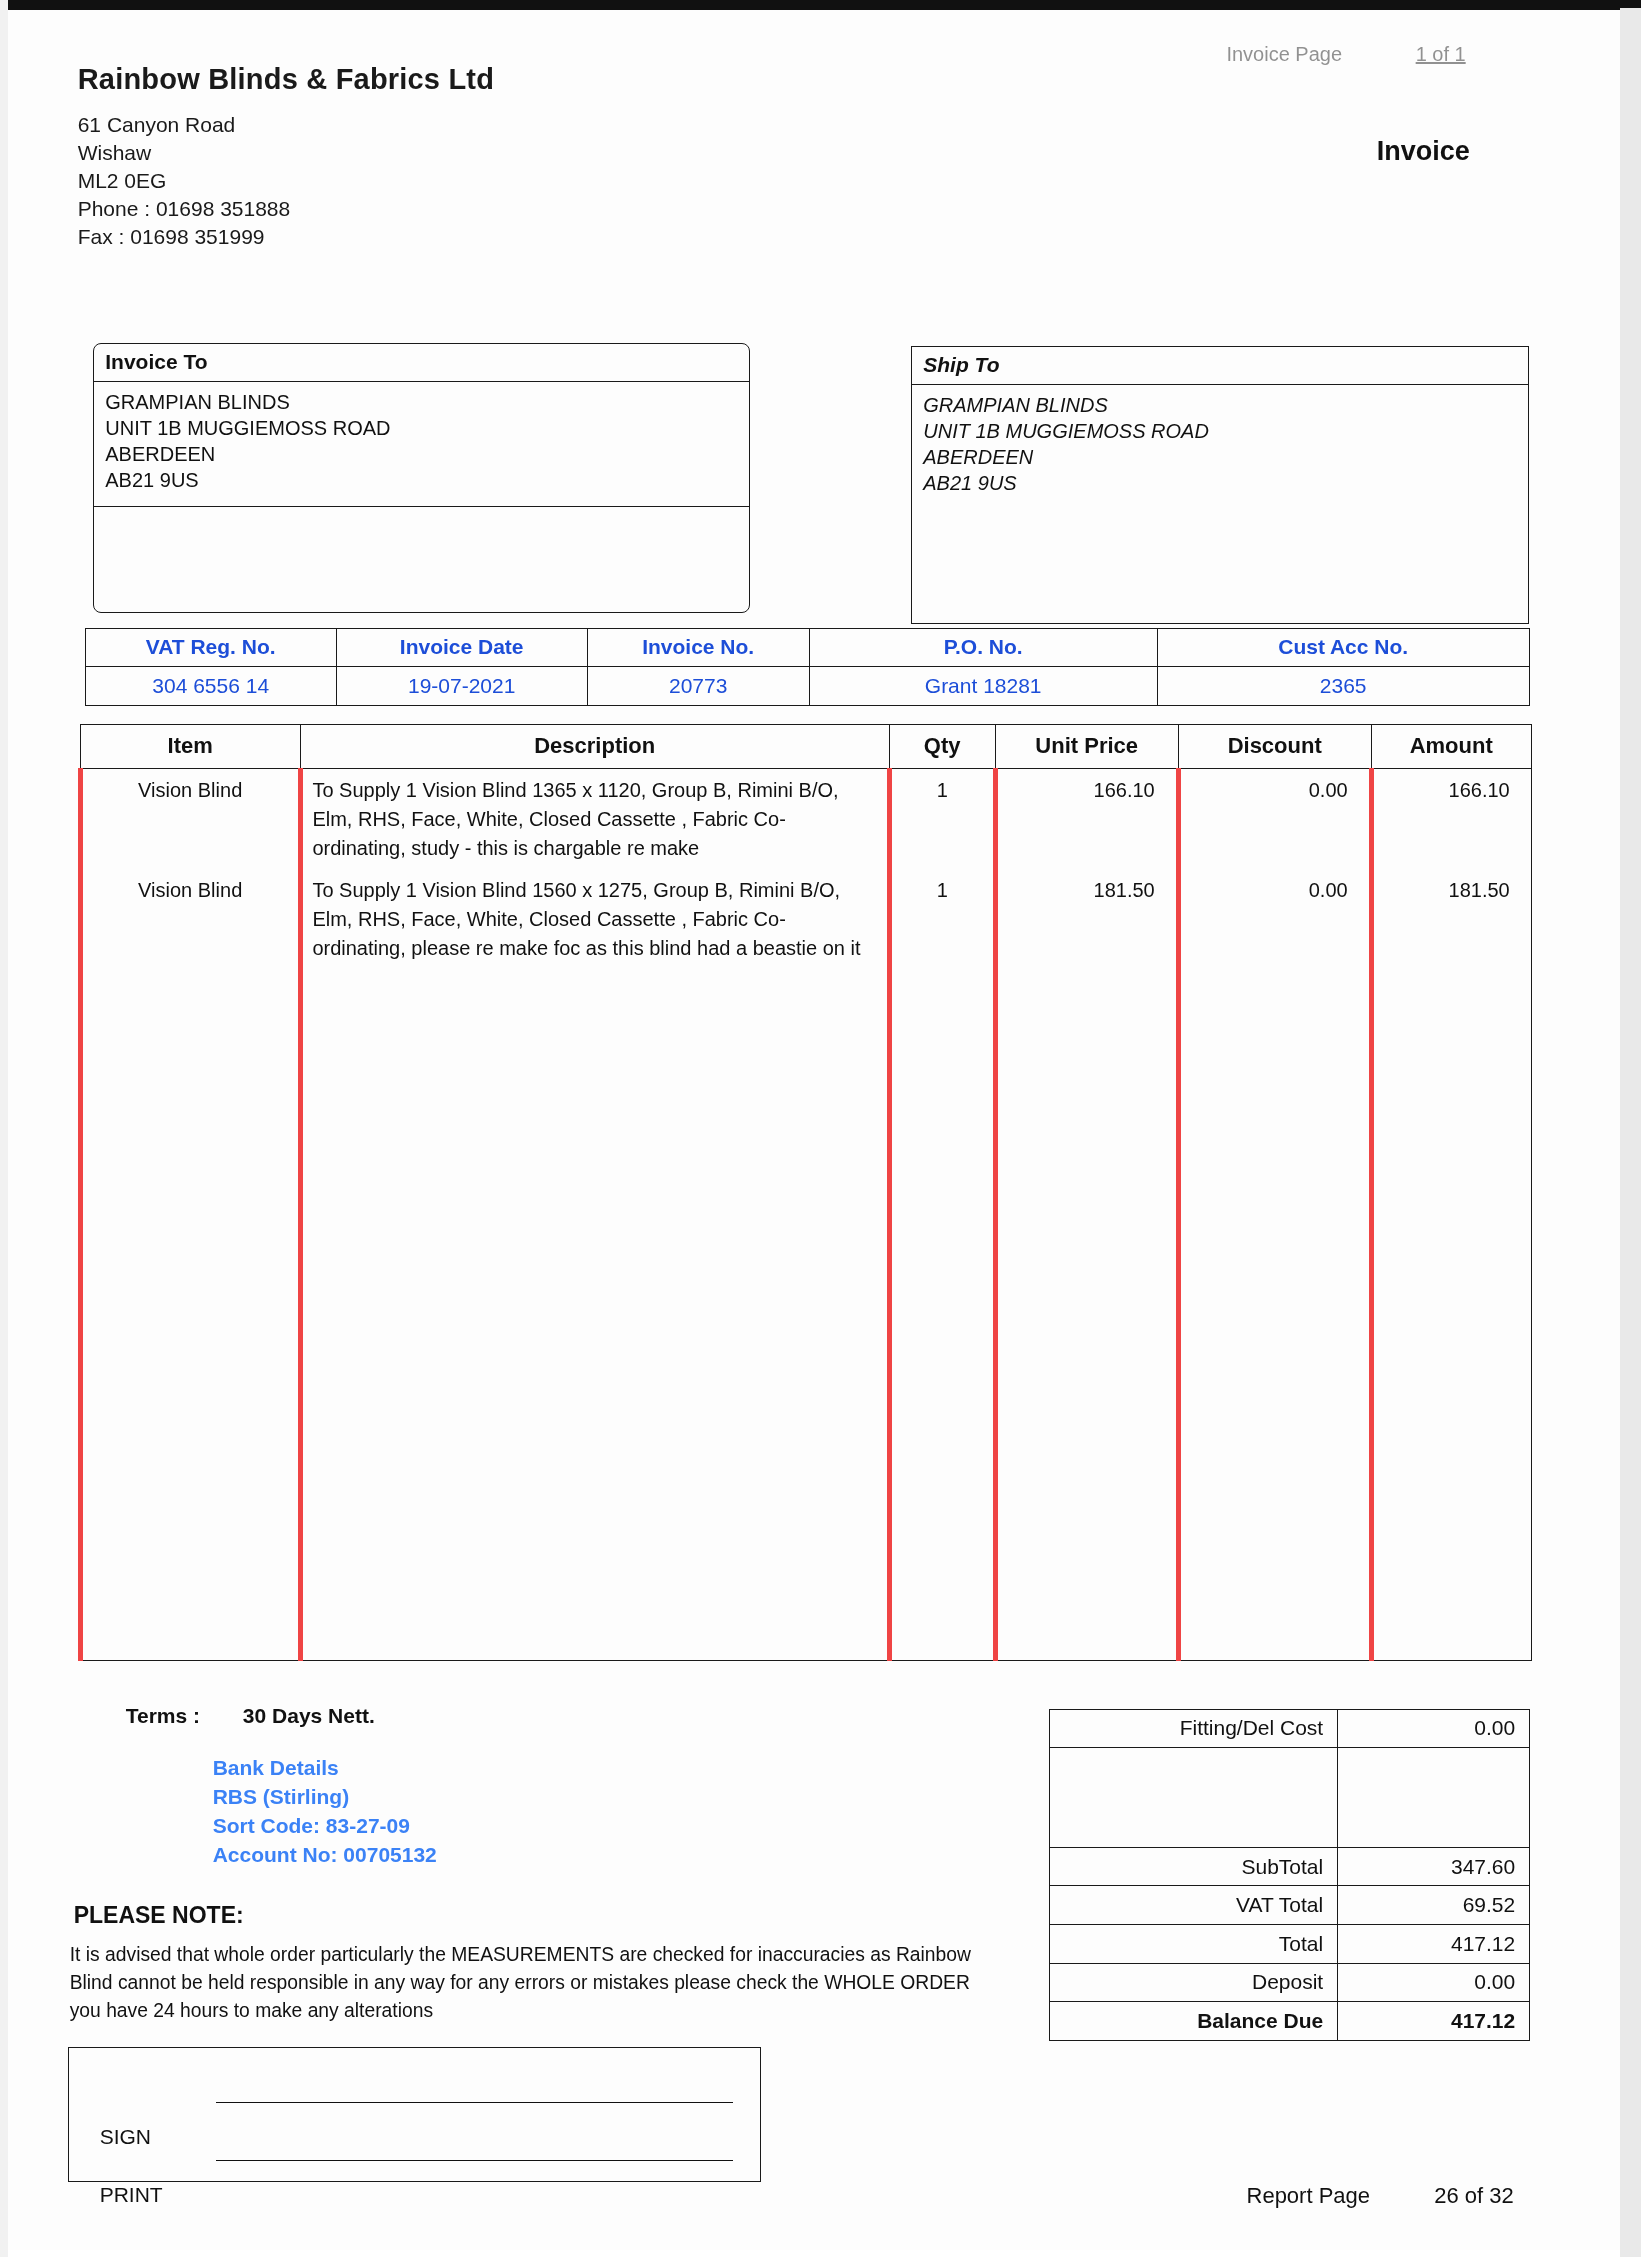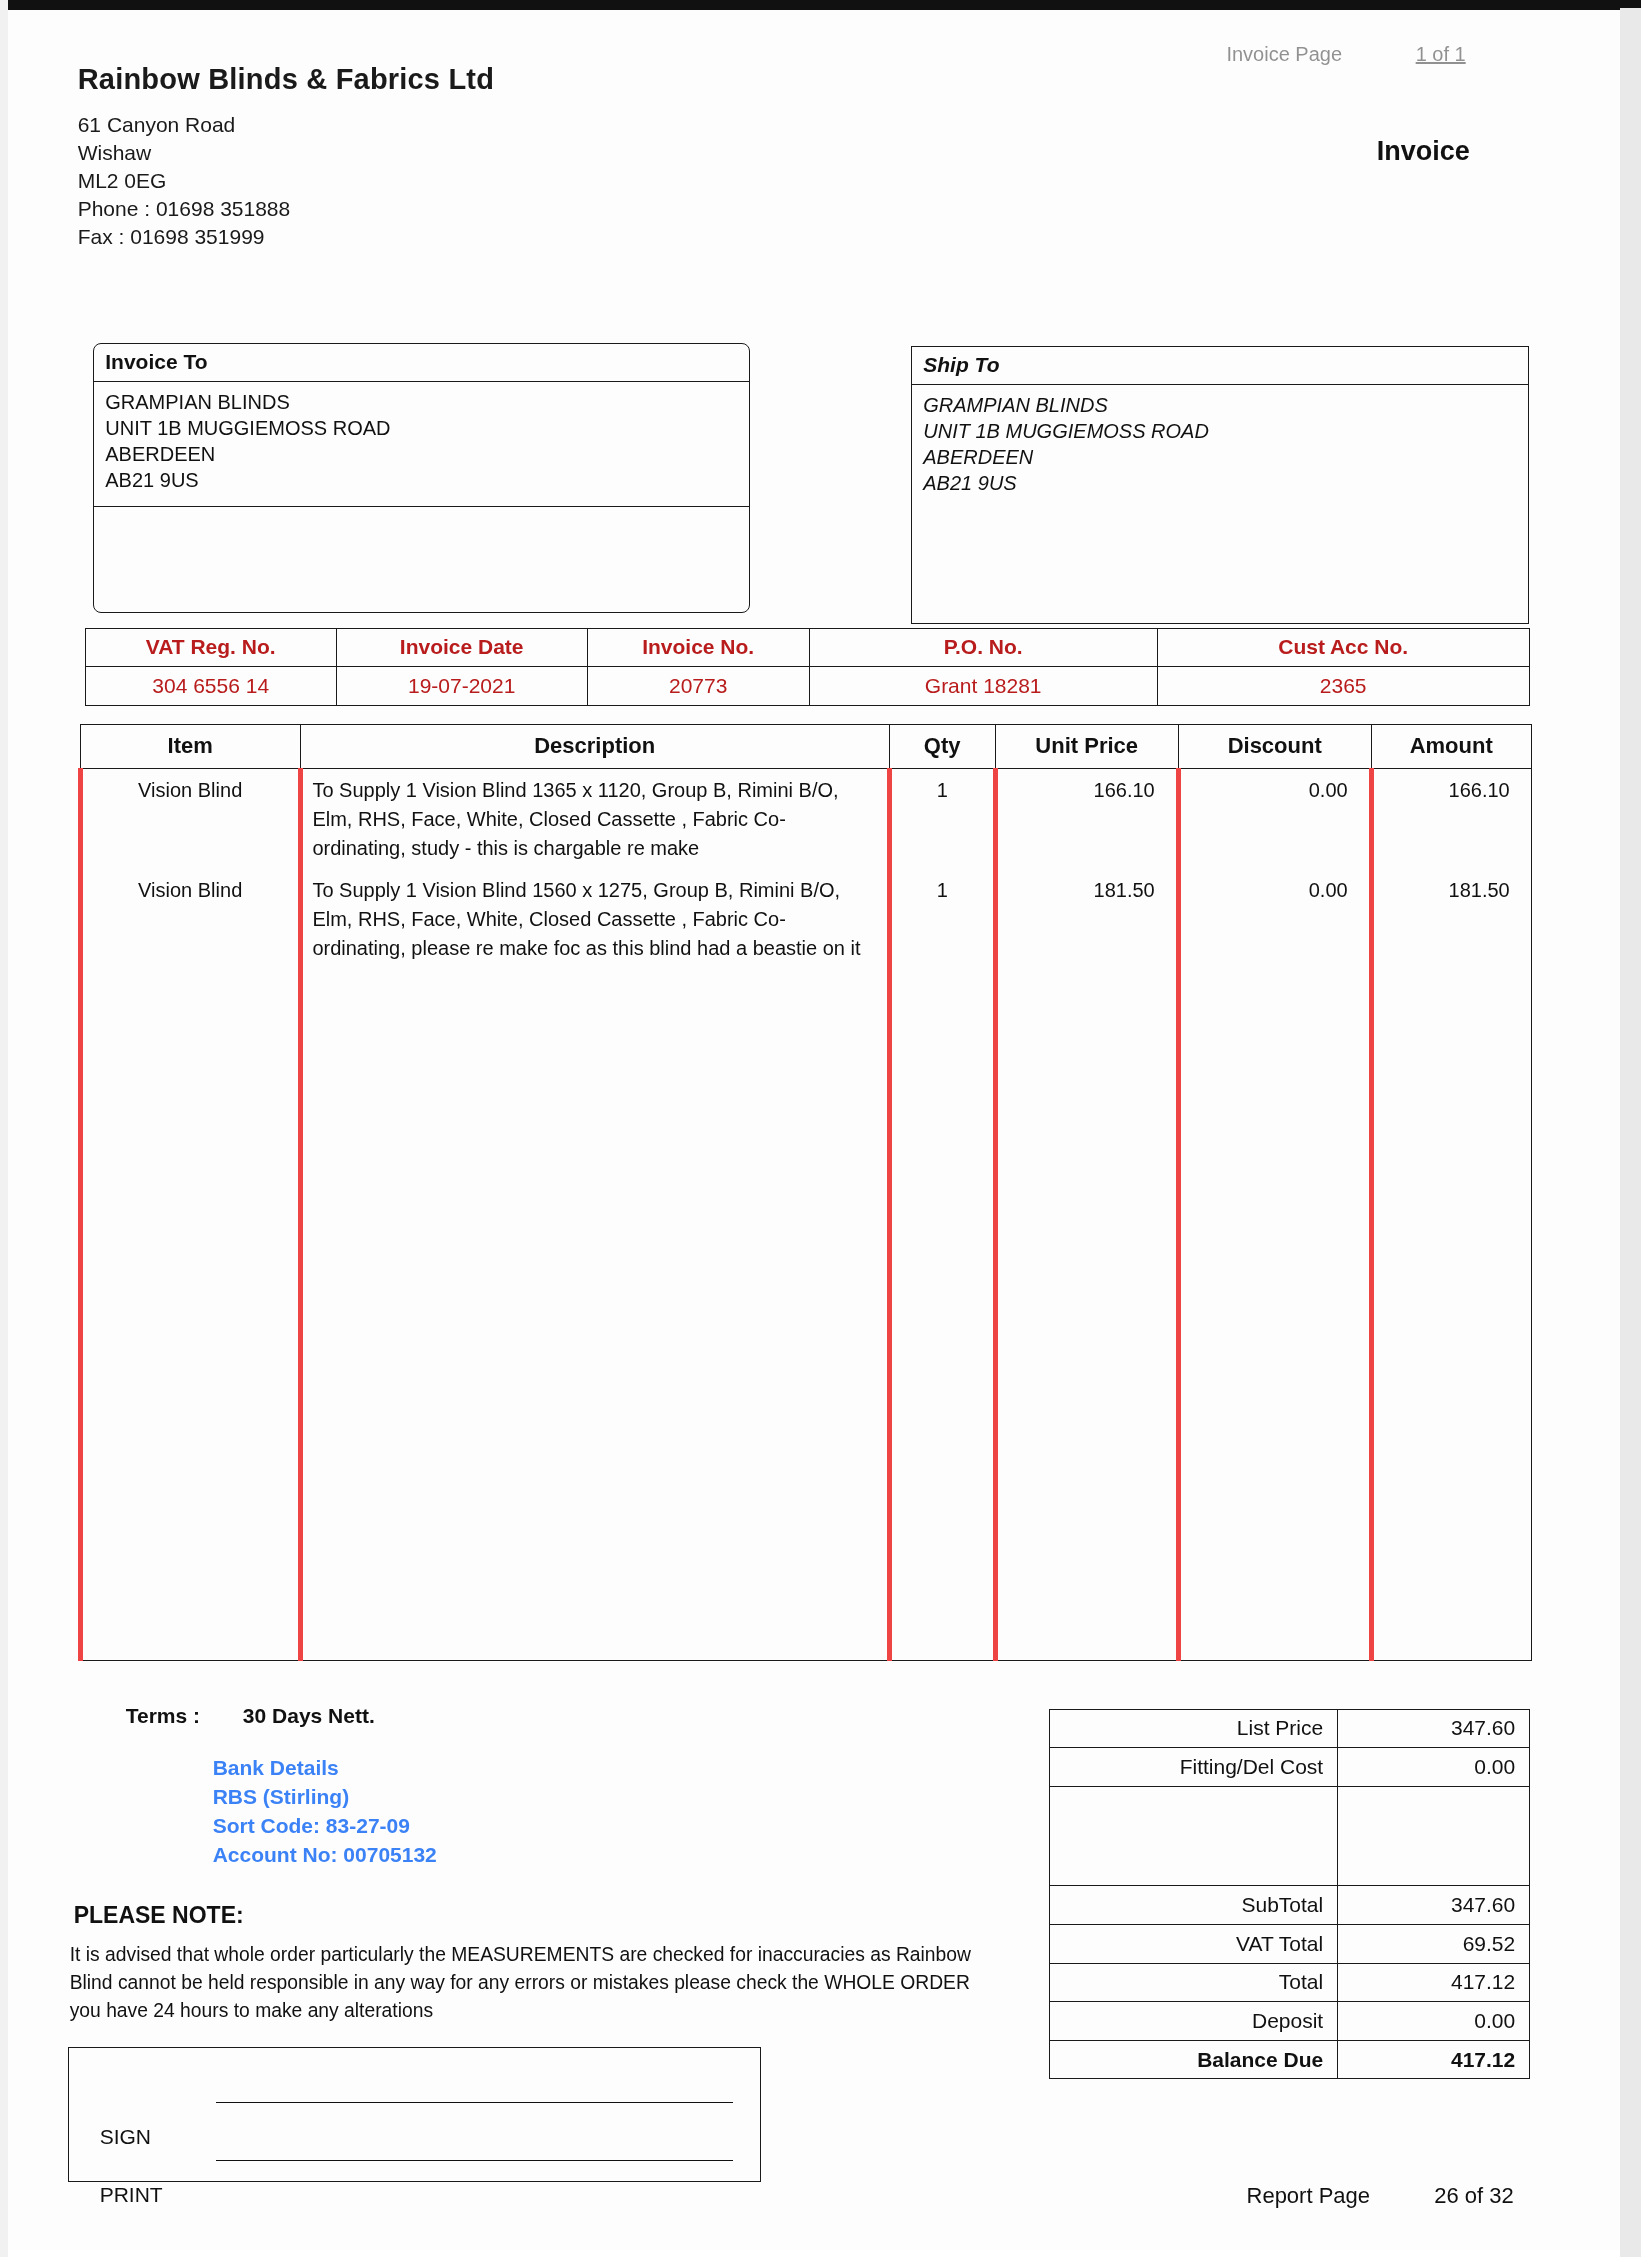--- a/index.html
+++ b/index.html
@@ -128,21 +128,21 @@
     position: absolute;
     left: 77px;
     top: 618px;
     width: 1443px;
     border-collapse: collapse;
     table-layout: fixed;
   }
   .meta-table td, .meta-table th {
     border: 1px solid #1a1a1a;
     font-size: 21px;
-    color: #b91c1c;
+    color: #1d4ed8;
     text-align: center;
     padding: 6.8px 1.9px;
   }
   .meta-table th { font-weight: bold; }
   .meta-table td { font-weight: normal; }
 
   
   .items-table {
     position: absolute;
     left: 70px;
@@ -407,24 +407,20 @@
         <span class="rule"></span>
       </div>
       <div class="sign-row" id="print-line">
         <span class="lbl">PRINT</span>
         <span class="rule"></span>
       </div>
     </div>
 
     <table class="totals">
       <tbody>
-          <tr>
-        <td class="label">List Price</td>
-        <td class="value">347.60</td>
-      </tr>
       <tr>
         <td class="label">Fitting/Del Cost</td>
         <td class="value">0.00</td>
       </tr>
       <tr class="gap">
         <td></td>
         <td></td>
       </tr>
       <tr>
         <td class="label">SubTotal</td>

